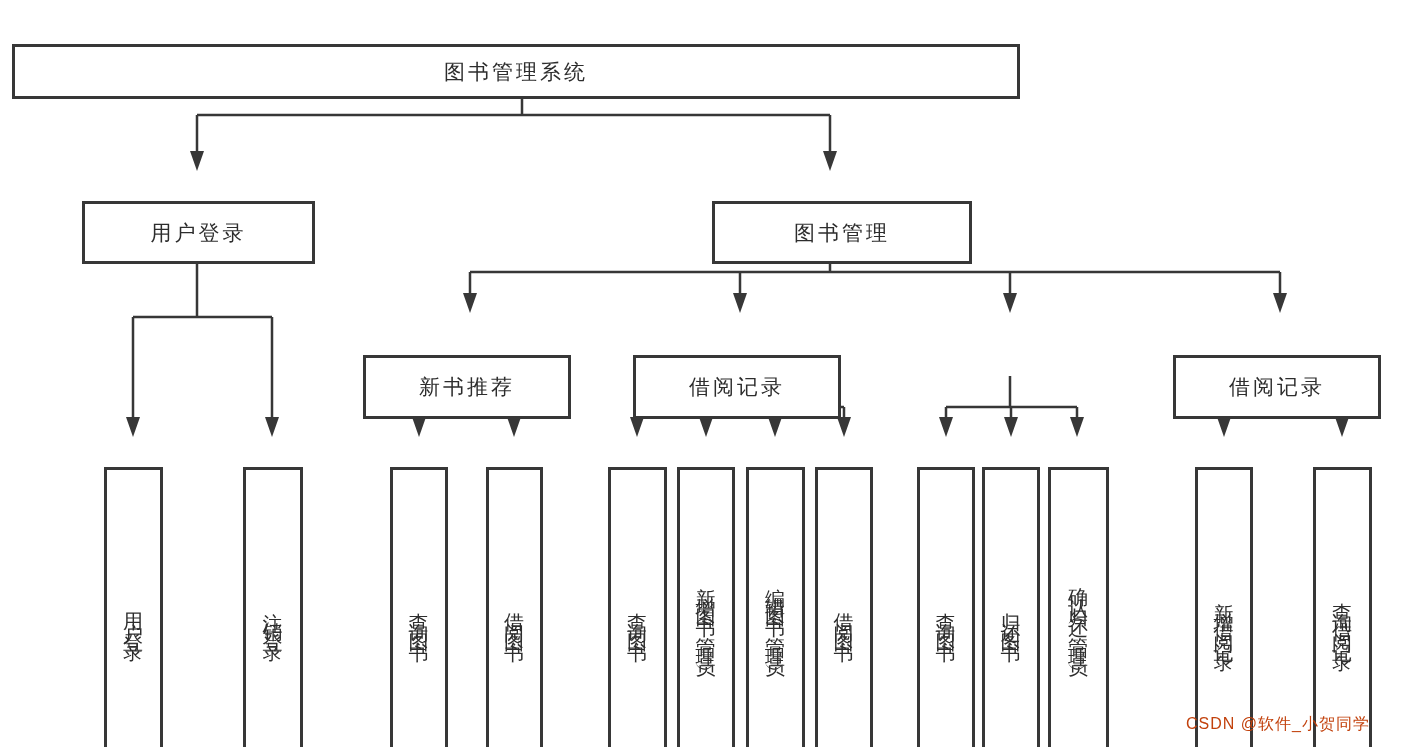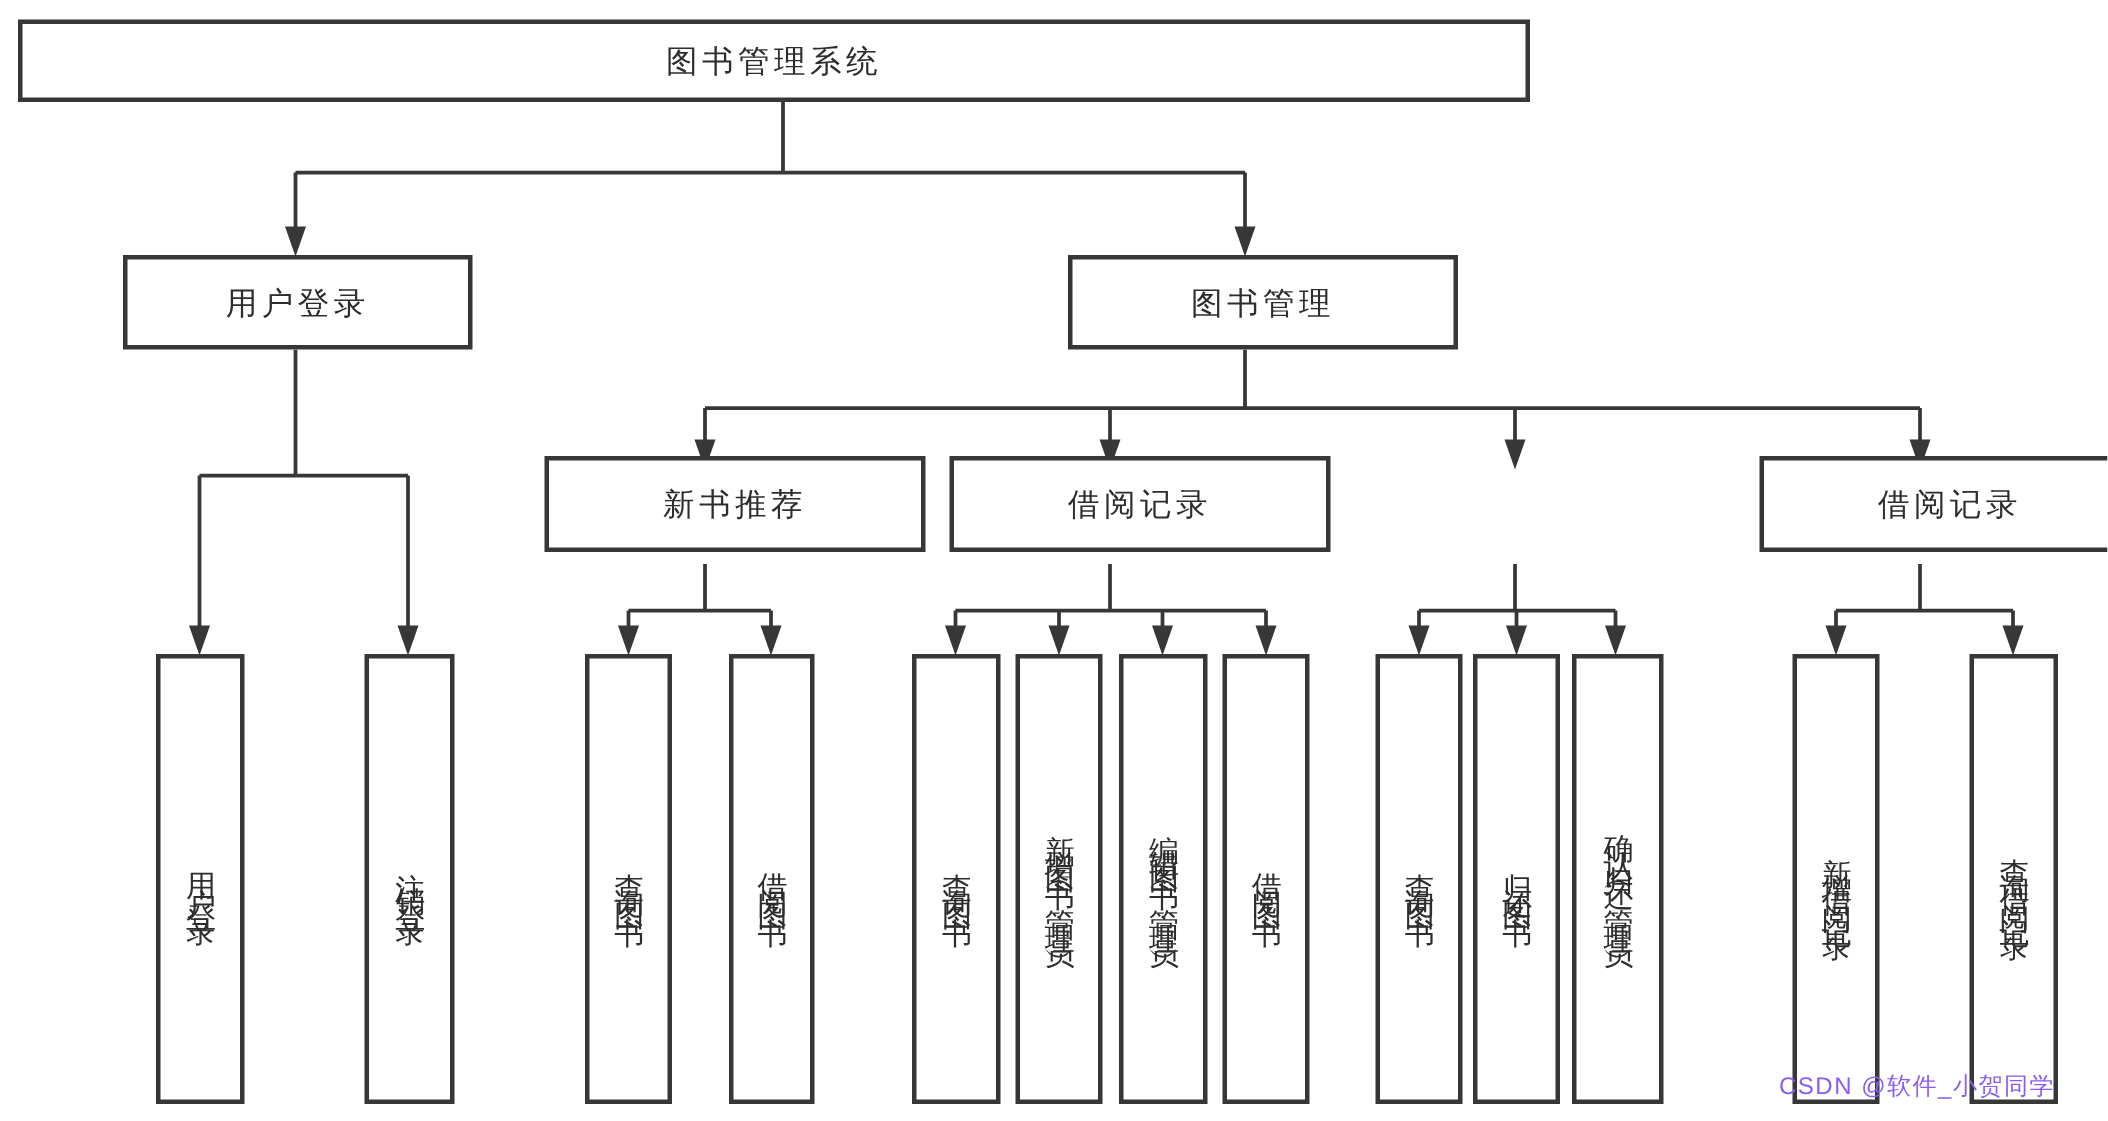--- a/index.html
+++ b/index.html
@@ -3,34 +3,34 @@
 <meta charset="utf-8">
 <style>
   html,body{margin:0;padding:0;background:#ffffff;}
   .stage{
     position:relative;width:1405px;height:747px;background:#ffffff;overflow:hidden;
     font-family:"Liberation Sans","DejaVu Sans",sans-serif;color:#2d2d2d;
   }
   .wires{position:absolute;left:0;top:0;width:1405px;height:747px;}
   .box{
     position:absolute;box-sizing:border-box;border:3px solid #373737;background:#ffffff;
-    display:flex;align-items:center;justify-content:center;text-align:center;
+    display:flex;align-items:center;justify-content:center;text-align:center;margin-top:31px;
   }
   .h{font-size:21px;letter-spacing:3px;white-space:nowrap;}
   .root{left:12px;top:13px;width:1008px;height:55px;}
   .lvl2a{left:82px;top:170px;width:233px;height:63px;}
   .lvl2b{left:712px;top:170px;width:260px;height:63px;}
-  .lvl3{top:304px;width:254px;height:64px;font-size:21px;}
+  .lvl3{top:324px;width:208px;height:64px;font-size:21px;}
   .v{
     writing-mode:vertical-rl;font-size:20px;letter-spacing:10px;
     top:436px;height:300px;line-height:1;
   }
   .wm{
     position:absolute;left:1186px;top:714px;font-size:16px;letter-spacing:1px;
-    color:#8b5cf6;white-space:nowrap;z-index:5;
+    color:#c2410c;white-space:nowrap;z-index:5;
   }
   svg line,svg path{stroke:#373737;stroke-width:2.5;fill:none;}
   svg polygon{fill:#373737;stroke:none;}
 </style>
 </head>
 <body>
 
 <div class="stage">
 
   <svg class="wires" viewBox="0 0 1405 747" aria-hidden="true">

